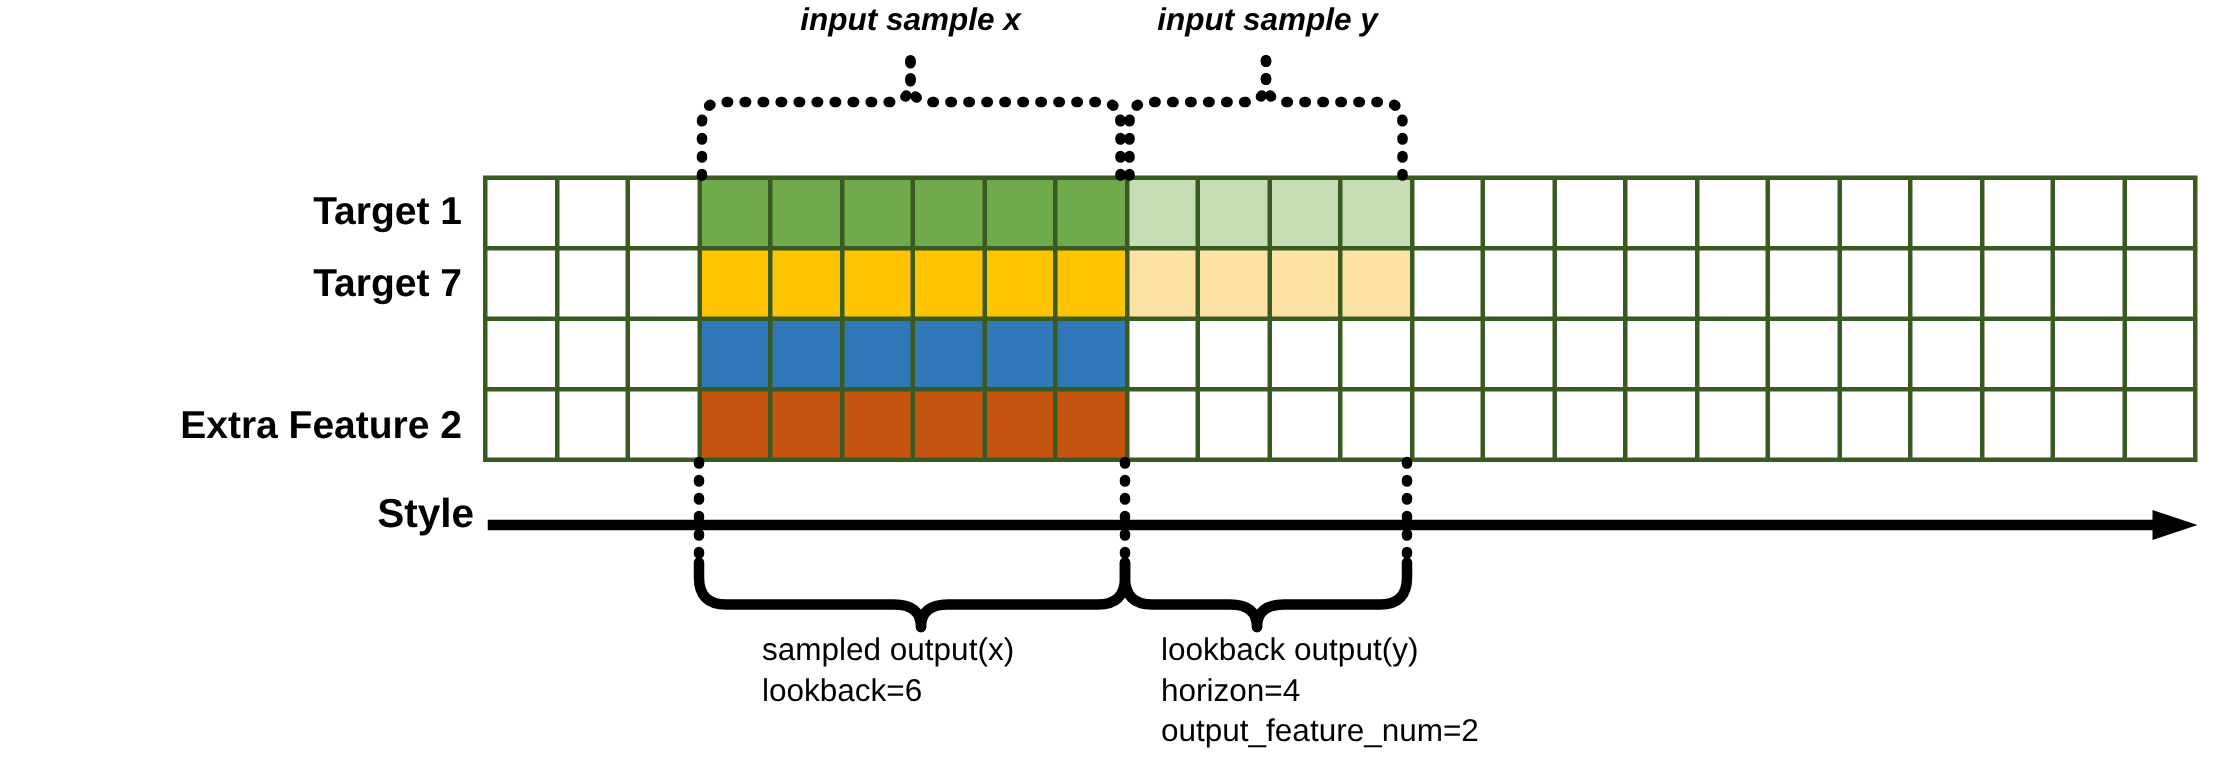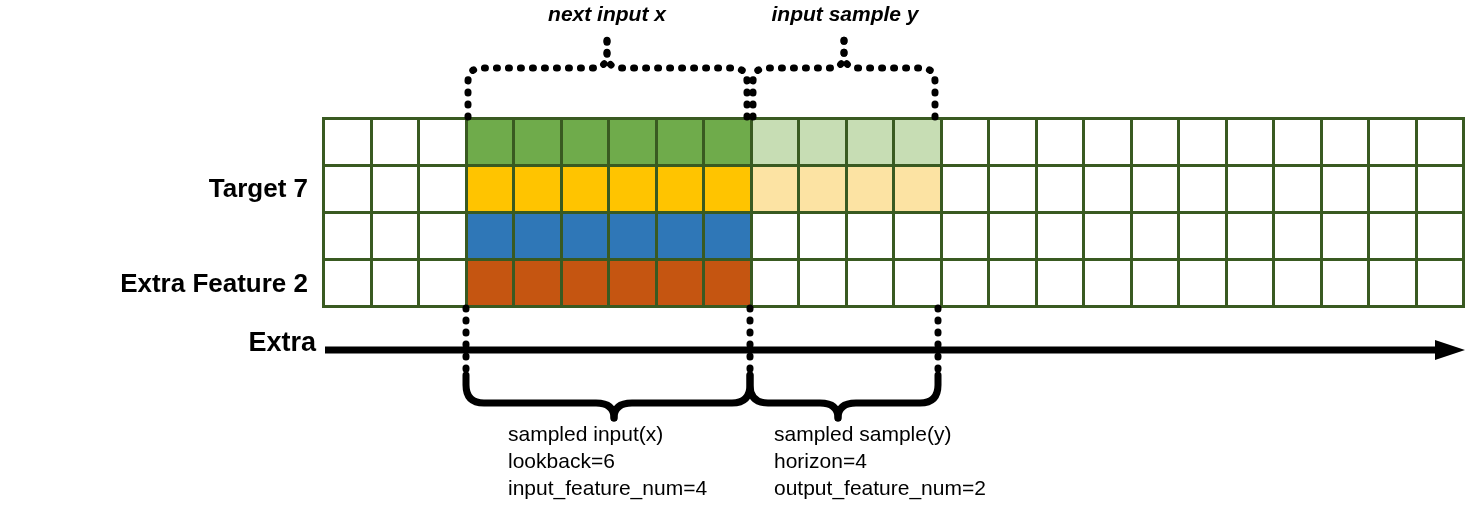--- a/index.html
+++ b/index.html
@@ -121,20 +121,21 @@
     pointer-events: none;
     overflow: visible;
   }
 </style>
 </head>
 <body>
 
 <div id="canvas">
 
 
+  <div class="row-label" style="top:117px;">Target 1</div>
   <div class="row-label" style="top:164.7px;">Target 7</div>
   <div class="row-label" style="top:260.1px;">Extra Feature 2</div>
 
   <div id="grid" style="background: rgb(57, 90, 33);">
       <div class="grid-row">
         <div class="cell" style="background: rgb(255, 255, 255);"></div>
         <div class="cell" style="background: rgb(255, 255, 255);"></div>
         <div class="cell" style="background: rgb(255, 255, 255);"></div>
         <div class="cell" style="background: rgb(111, 171, 75);"></div>
         <div class="cell" style="background: rgb(111, 171, 75);"></div>
@@ -231,21 +232,21 @@
         <div class="cell" style="background: rgb(255, 255, 255);"></div>
         <div class="cell" style="background: rgb(255, 255, 255);"></div>
         <div class="cell" style="background: rgb(255, 255, 255);"></div>
         <div class="cell" style="background: rgb(255, 255, 255);"></div>
         <div class="cell" style="background: rgb(255, 255, 255);"></div>
         <div class="cell" style="background: rgb(255, 255, 255);"></div>
         <div class="cell" style="background: rgb(255, 255, 255);"></div>
       </div>
     </div>
 
-  <div id="time-label">Extra</div>
+  <div id="time-label">Style</div>
   <svg id="time-axis" viewBox="0 0 1140 22">
     <line x1="0" y1="11" x2="1118" y2="11" stroke="#000" stroke-width="7"></line>
     <polygon points="1110,1 1140,11 1110,21" fill="#000"></polygon>
   </svg>
 
   <svg class="overlay" viewBox="0 0 1476 516">
 
     <g fill="none" stroke="#000" stroke-width="7" stroke-linecap="round" stroke-dasharray="1 11">
       <path d="M468,117 L468,82 Q468,68 482,68 L593,68 Q607,68 607,54 L607,38"></path>
       <path d="M747,117 L747,82 Q747,68 733,68 L621,68 Q607,68 607,54 L607,38"></path>
@@ -265,27 +266,26 @@
     <g fill="none" stroke="#000" stroke-width="7" stroke-linecap="round">
       <path d="M466,375 L466,385 Q466,403 484,403 L596,403 Q614,403 614,418"></path>
       <path d="M750,375 L750,385 Q750,403 732,403 L632,403 Q614,403 614,418"></path>
     </g>
     <g fill="none" stroke="#000" stroke-width="7" stroke-linecap="round">
       <path d="M750,375 L750,385 Q750,403 768,403 L820,403 Q838,403 838,418"></path>
       <path d="M938,375 L938,385 Q938,403 920,403 L856,403 Q838,403 838,418"></path>
     </g>
   </svg>
 
-  <div class="brace-caption-top" style="left:512px; width:190px;">next input x</div>
+  <div class="brace-caption-top" style="left:512px; width:190px;">input sample x</div>
   <div class="brace-caption-top" style="left:750px; width:190px;">input sample y</div>
 
   <div class="brace-caption-bottom" style="left:508px;">
-    <span>sampled input(x)</span>
+    <span>sampled output(x)</span>
     <span>lookback=6</span>
-    <span>input_feature_num=4</span>
   </div>
   <div class="brace-caption-bottom" style="left:774px;">
-    <span>sampled sample(y)</span>
+    <span>lookback output(y)</span>
     <span>horizon=4</span>
     <span>output_feature_num=2</span>
   </div>
 
 </div>
 
 </body></html>

